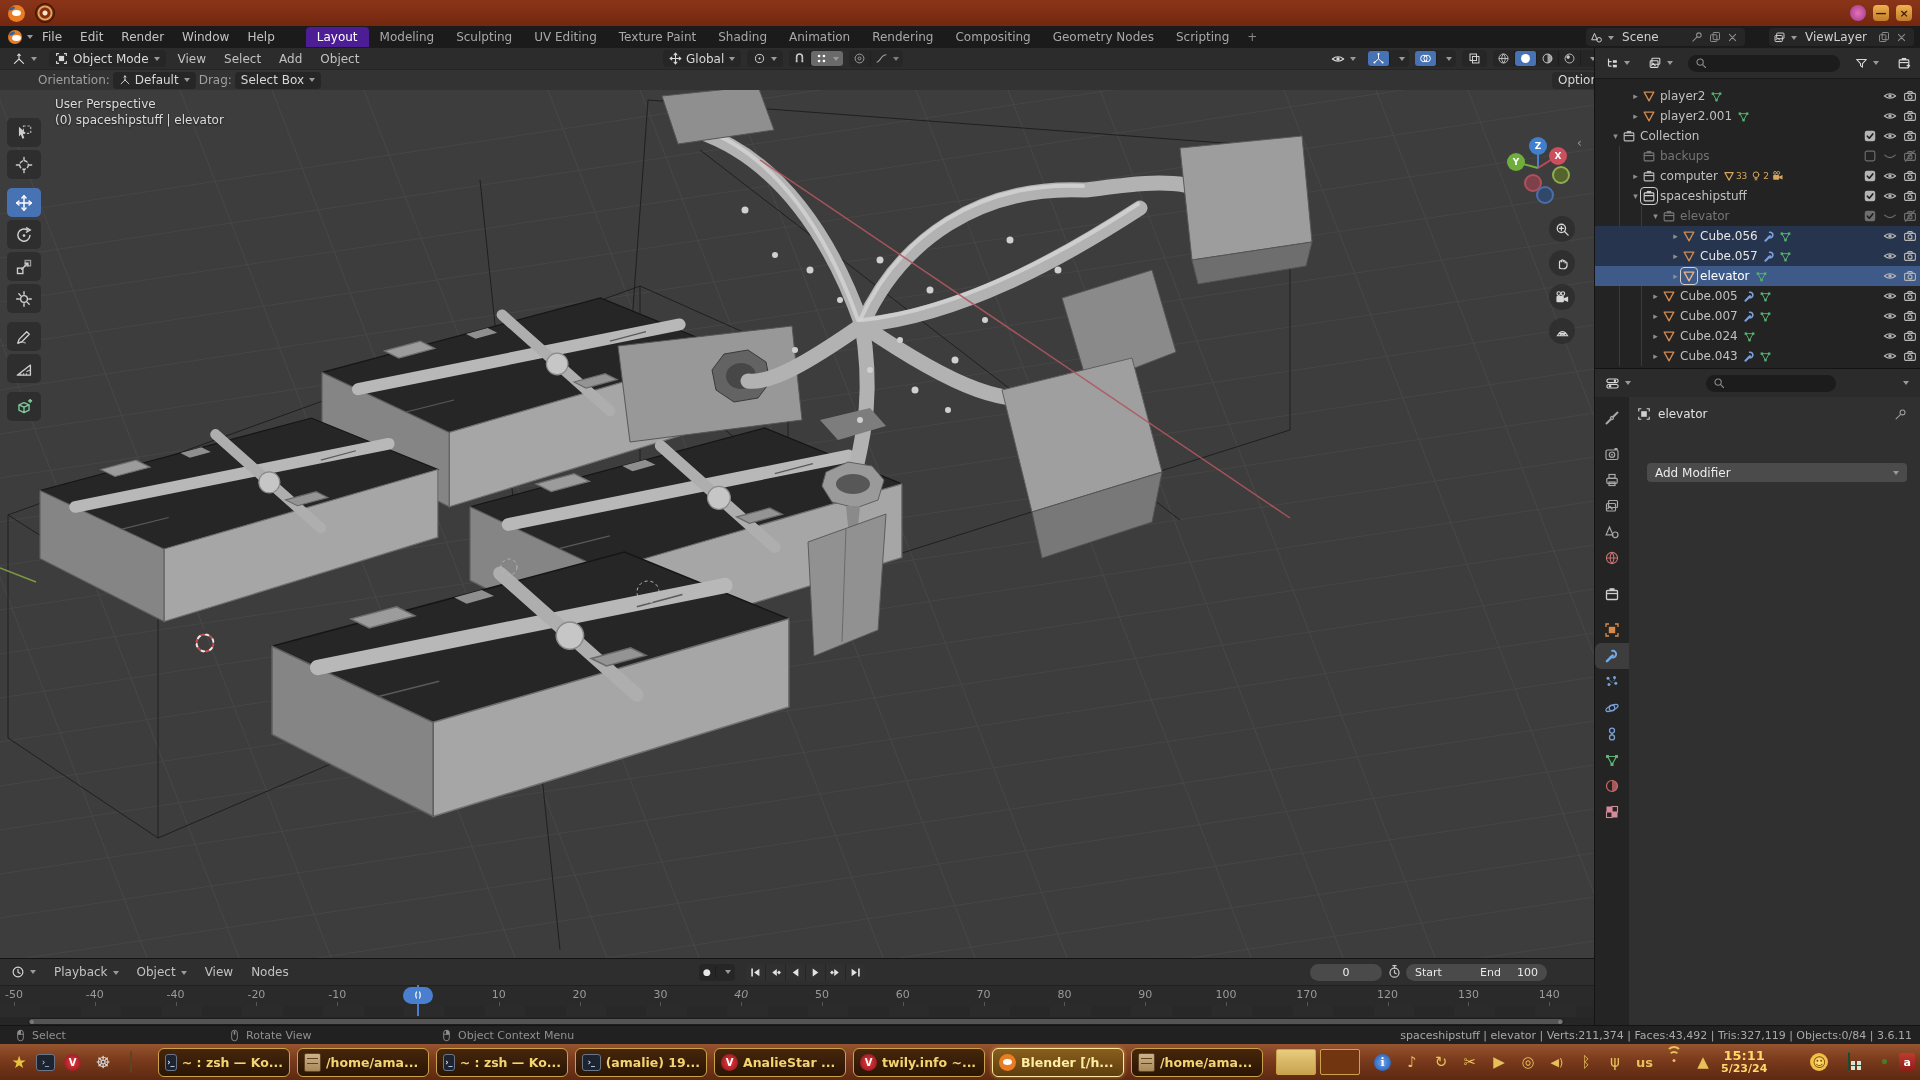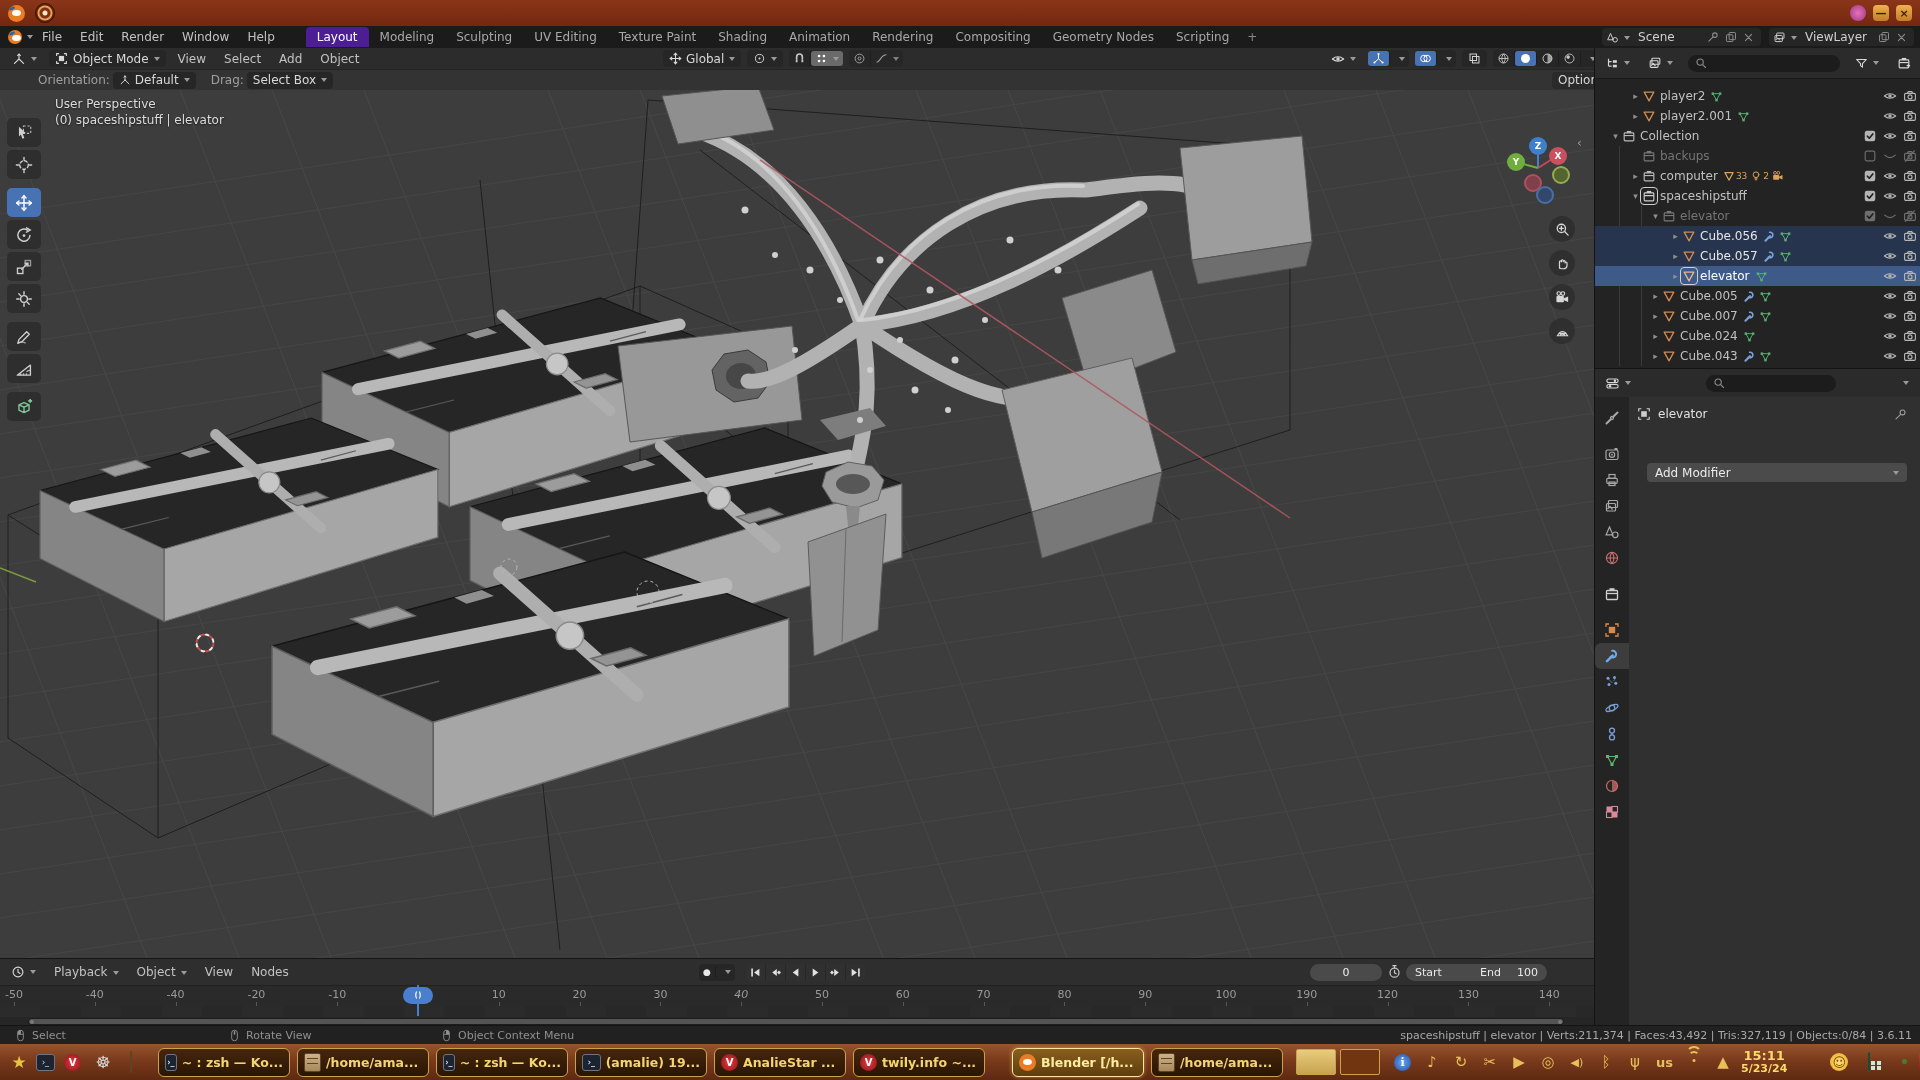--- a/index.html
+++ b/index.html
@@ -102,21 +102,21 @@
   
   #taskbar{left:0;top:1044px;width:1920px;height:36px;background:linear-gradient(#96552e,#7a3a1c 45%,#5d2911);display:flex;align-items:center;}
   .lnch{font-size:17px;margin-right:6px;width:22px;text-align:center;}
   .term-ic{width:17px;height:15px;background:#1d2430;border:1px solid #6a7688;border-radius:3px;color:#bfe3ff;font-size:8px;display:flex;align-items:center;justify-content:center;}
   .viv{width:17px;height:17px;border-radius:50%;background:radial-gradient(#ef3939,#7d1420);color:#fff;font-size:10px;font-weight:bold;display:flex;align-items:center;justify-content:center;}
   .cab{width:15px;height:17px;background:linear-gradient(#cdb289,#a8895c);border:1px solid #5f4322;border-radius:2px;position:relative;}
   .cab::before{content:"";position:absolute;left:2px;right:2px;top:4px;height:1px;background:#5f4322;box-shadow:0 5px #5f4322;}
   .blen-ic{width:17px;height:17px;border-radius:50%;background:#e87d24;position:relative;}
   .blen-ic::before{content:"";position:absolute;left:4px;top:5px;width:9px;height:6px;border-radius:50%;background:#fff;}
   .task{width:118px;height:27px;margin-right:7px;border:1px solid #c9a24b;border-radius:6px;background:linear-gradient(#46260b,#2a1505);color:#f2d470;font-weight:bold;font-size:12.5px;display:flex;align-items:center;gap:5px;padding:0 6px;white-space:nowrap;overflow:hidden;}
-  .task.active{background:linear-gradient(#8a5f1e,#5e3d0e);border-color:#ffe9a0;box-shadow:0 0 4px #ffd96a80;color:#ffeda0;margin-left:20px;}
+  .task.active{background:linear-gradient(#8a5f1e,#5e3d0e);border-color:#ffe9a0;box-shadow:0 0 4px #ffd96a80;color:#ffeda0;}
   .pagerbox{width:38px;height:24px;border:1px solid #c9a24b;background:#71350f;border-radius:2px;}
   .pagerbox.on{background:linear-gradient(#e8cc7e,#c7a34f);}
   .tray{display:flex;align-items:center;gap:13px;margin-left:14px;color:#e8c05a;font-size:15px;}
   .tray .t{min-width:16px;text-align:center;}
   .tri-info{width:17px;height:17px;border-radius:50%;background:radial-gradient(#6aa6f0,#1d4fa8);color:#fff;font-size:11px;font-weight:bold;font-family:"DejaVu Serif",serif;display:flex;align-items:center;justify-content:center;}
   .wifi{position:relative;width:16px;height:13px;}
   .wifi i{position:absolute;left:50%;bottom:0;transform:translateX(-50%);border:solid #e8c05a;border-width:2px 2px 0 0;border-radius:0 100% 0 0;transform-origin:center;}
   .wifi i.a{width:12px;height:12px;border-radius:50%;border:2px solid #e8c05a;border-color:#e8c05a transparent transparent transparent;}
   .wifi i.b{width:7px;height:7px;border-radius:50%;border:2px solid #e8c05a;border-color:#e8c05a transparent transparent transparent;bottom:0px;}
   .wifi i.c{width:3px;height:3px;border-radius:50%;background:#e8c05a;border:none;bottom:0;}
@@ -554,21 +554,21 @@
         <span class="wstab">UV Editing</span>
         <span class="wstab">Texture Paint</span>
         <span class="wstab">Shading</span>
         <span class="wstab">Animation</span>
         <span class="wstab">Rendering</span>
         <span class="wstab">Compositing</span>
         <span class="wstab">Geometry Nodes</span>
         <span class="wstab">Scripting</span>
         <span class="wstab plus">+</span>
       </span>
-    <span style="margin-left:auto;display:flex;align-items:flex-end;margin-right:6px;">
+    <span style="margin-left:auto;display:flex;align-items:flex-end;margin-right:6px;gap:16px;">
       <span class="idsel">
         <svg class="ic" width="13" height="13">
             <use href="#s-pscene"></use>
           </svg>
           <span class="dd"></span>
         <span class="nm">Scene</span>
         <svg class="ic mini" width="12" height="12">
             <use href="#s-pin"></use>
           </svg>
         <svg class="ic mini" width="12" height="12">
@@ -703,21 +703,21 @@
   </div>
 
   <div id="tools" class="abs">
     <span style="margin-left:38px;color:#9f9f9f;">Orientation:</span>
     <span class="hbtn dd">
         <svg class="ic" width="12" height="12" style="margin-right:4px">
           <use href="#s-ed3d"></use>
         </svg>
         <span>Default</span>
       </span>
-    <span style="margin-left:12px;color:#9f9f9f;">Drag:</span>
+    <span style="color:#9f9f9f;">Drag:</span>
     <span class="hbtn dd">
         <span>Select Box</span>
       </span>
     <span class="hbtn dd abs" style="left:1508px;background:#2a2a2a;margin-left:44px;">
         <span>Options</span>
       </span>
   </div>
 
   <div id="viewport" class="abs">
     <svg id="scene" width="1594" height="868" viewBox="0 0 1594 868">
@@ -1498,21 +1498,21 @@
         <span class="tick" style="left: 902.8px;">60</span>
         <div class="tickline" style="left: 902.8px;"></div>
         <span class="tick" style="left: 983.6px;">70</span>
         <div class="tickline" style="left: 983.6px;"></div>
         <span class="tick" style="left: 1064.4px;">80</span>
         <div class="tickline" style="left: 1064.4px;"></div>
         <span class="tick" style="left: 1145.2px;">90</span>
         <div class="tickline" style="left: 1145.2px;"></div>
         <span class="tick" style="left: 1226px;">100</span>
         <div class="tickline" style="left: 1226px;"></div>
-        <span class="tick" style="left: 1306.8px;">190</span>
+        <span class="tick" style="left: 1306.8px;">170</span>
         <div class="tickline" style="left: 1306.8px;"></div>
         <span class="tick" style="left: 1387.6px;">120</span>
         <div class="tickline" style="left: 1387.6px;"></div>
         <span class="tick" style="left: 1468.4px;">130</span>
         <div class="tickline" style="left: 1468.4px;"></div>
         <span class="tick" style="left: 1549.2px;">140</span>
         <div class="tickline" style="left: 1549.2px;"></div>
       </div>
     <div id="tl-body"></div>
     <div id="playhead" style="left: 417px;"></div>

